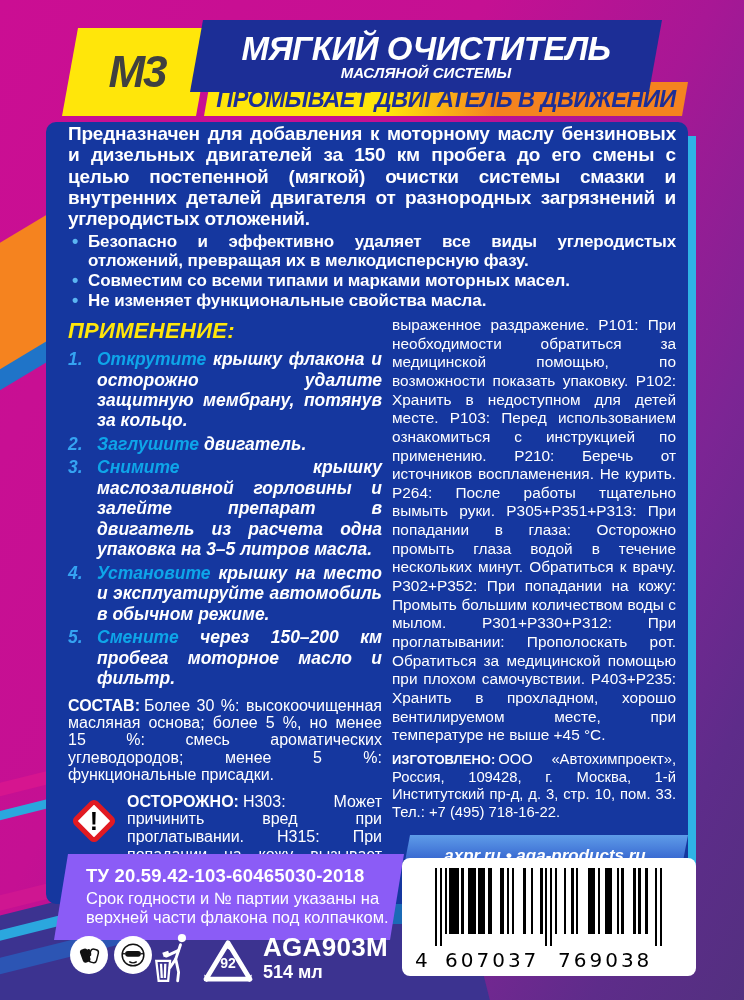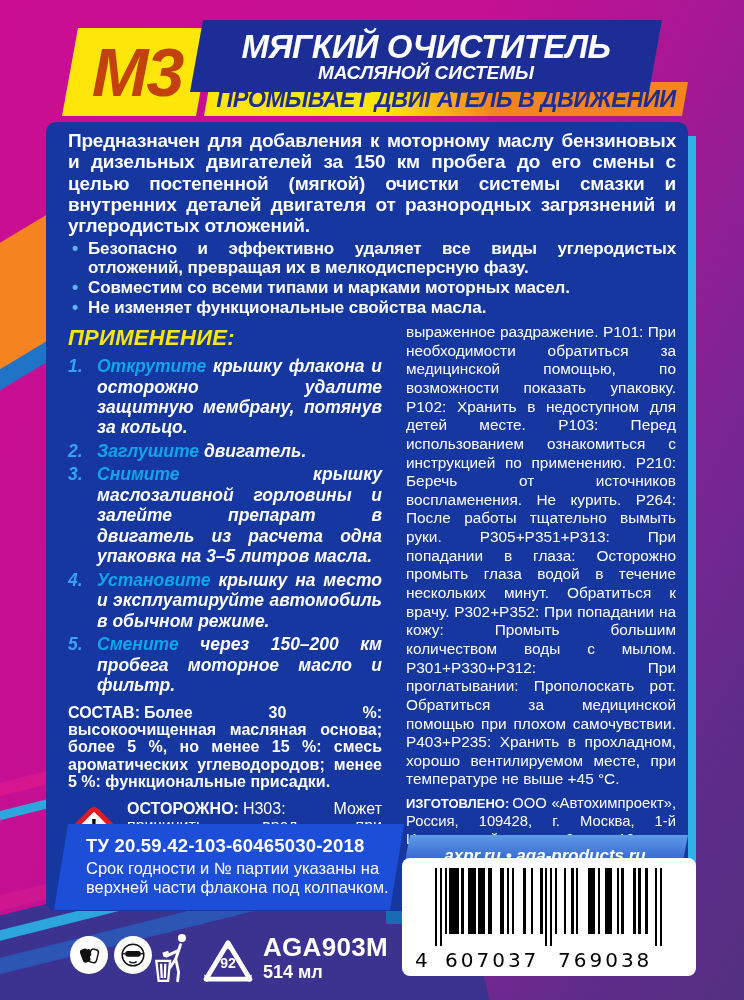--- a/index.html
+++ b/index.html
@@ -17,64 +17,64 @@
   .s2{left:-44px;top:822px;width:305px;height:9px;background:#2ba7de;}
   .s4{left:-30px;top:903px;width:440px;height:15px;background:#cf1691;}
   .s5{left:-22px;top:936px;width:410px;height:10px;background:#2ba7de;}
   .s6{left:-32px;top:966px;width:440px;height:16px;background:#2c55b4;}
   .cyan-stripe{position:absolute;left:684px;top:136px;width:12px;height:740px;background:#2fb2e6;z-index:1;}
   .blue-tab{position:absolute;left:386px;top:846px;width:16px;height:78px;background:#1b6ab6;z-index:1;}
   
   .m3box{position:absolute;left:62px;top:28px;width:150px;height:88px;background:#ffe60a;z-index:5;
     clip-path:polygon(16px 0,100% 0,calc(100% - 16px) 100%,0 100%);
     display:flex;align-items:center;justify-content:center;}
-  .m3box span{font-size:68px;font-weight:900;font-style:italic;color:#c2410c;letter-spacing:-2px;}
+  .m3box span{font-size:44px;font-weight:900;font-style:italic;color:#404040;letter-spacing:-2px;}
   .banner{position:absolute;left:190px;top:20px;width:472px;height:72px;background:#1c2e96;z-index:6;
     clip-path:polygon(13px 0,100% 0,calc(100% - 13px) 100%,0 100%);
     display:flex;flex-direction:column;align-items:center;justify-content:center;}
   .banner .t1{font-size:33px;font-weight:800;font-style:italic;line-height:1.0;letter-spacing:-0.5px;}
-  .banner .t2{font-size:19px;font-weight:bold;font-style:italic;line-height:1.05;}
+  .banner .t2{font-size:15px;font-weight:bold;font-style:italic;line-height:1.05;}
   .tagline{position:absolute;left:204px;top:82px;width:484px;height:34px;z-index:5;
     background:linear-gradient(90deg,#ffe60a 0%,#ffe60a 38%,#f5831f 60%,#f5831f 100%);
     clip-path:polygon(6px 0,100% 0,calc(100% - 6px) 100%,0 100%);
     display:flex;align-items:center;justify-content:center;}
   .tagline span{font-size:23.5px;font-weight:800;font-style:italic;color:#1c2e96;letter-spacing:-0.5px;}
   
   .panel{position:absolute;left:46px;top:122px;width:642px;min-height:726px;z-index:2;
     background:#15379f;border-radius:10px;box-sizing:border-box;
-    padding:8px 12px 6px 22px;overflow-wrap:break-word;}
+    padding:1px 12px 6px 22px;overflow-wrap:break-word;}
   .desc{margin:0;font-size:19px;line-height:1.12;font-weight:bold;text-align:justify;letter-spacing:-0.2px;}
   .features{margin:4px 0 6px;padding:0;list-style:none;}
   .features li{position:relative;padding-left:20px;font-size:17px;font-weight:bold;line-height:1.07;
     text-align:justify;letter-spacing:-0.1px;margin-bottom:2px;}
   .features li::before{content:"•";position:absolute;left:4px;top:-1px;color:#5bb5f2;font-size:18px;}
-  .cols{display:flex;gap:24px;}
+  .cols{display:flex;gap:10px;}
   .col-left{width:314px;flex:none;}
   .col-right{flex:1;min-width:0;}
   .app-heading{margin:2px 0 5px;font-size:22px;font-weight:bold;font-style:italic;color:#ffe60a;letter-spacing:0.3px;}
   .steps{margin:0;padding:0;list-style:none;}
   .steps li{position:relative;padding-left:29px;font-size:17.5px;font-weight:bold;font-style:italic;
     line-height:1.17;text-align:justify;margin-bottom:3px;}
   .step-num{position:absolute;left:0;color:#35a3f2;}
   .step-kw{color:#0ea5e9;}
-  .comp{margin:8px 0 0;font-size:16px;line-height:1.09;text-align:justify;font-weight:bold;}
+  .comp{margin:8px 0 0;font-size:16px;line-height:1.09;text-align:justify;}
   .comp b{margin-right:4px;}
   .caution{margin-top:9px;font-size:16px;line-height:1.1;text-align:justify;}
   .caution b{margin-right:4px;}
   .ghs-wrap{float:left;width:52px;height:50px;margin:3px 7px 2px 0;}
   .safety{margin:0;font-size:15.4px;line-height:1.21;text-align:justify;}
   .manu{margin:6px 0 0;font-size:14.8px;line-height:1.2;text-align:justify;}
   .manu b{font-size:13px;margin-right:3px;}
   
   .axpr{position:absolute;left:402px;top:835px;width:286px;height:42px;z-index:3;
     background:linear-gradient(180deg,#5e9ce8 0%,#3a6bd2 55%,#2d5ac6 100%);
     clip-path:polygon(8px 0,100% 0,calc(100% - 8px) 100%,0 100%);
     display:flex;align-items:center;justify-content:center;}
   .axpr span{font-size:17px;font-weight:bold;font-style:italic;}
-  .tu{position:absolute;left:54px;top:824px;width:350px;height:86px;z-index:2;background:#1d4ed8;
+  .tu{position:absolute;left:54px;top:854px;width:350px;height:86px;z-index:2;background:#8b5cf6;
     clip-path:polygon(14px 0,100% 0,calc(100% - 14px) 100%,0 100%);
     box-sizing:border-box;padding:11px 12px 0 32px;}
   .tu-num{font-size:18.5px;font-weight:bold;letter-spacing:0.2px;}
   .tu-note{font-size:16.5px;line-height:1.15;margin-top:2px;}
   .barcode{position:absolute;left:402px;top:858px;width:294px;height:118px;background:#fff;
     border-radius:8px;z-index:3;}
   .bars{position:absolute;left:33px;top:10px;width:228px;height:78px;display:flex;align-items:flex-start;}
   .module{width:2.4px;height:66px;flex:none;}
   .module.bar{background:#000;}
   .module.guard{height:78px;}

